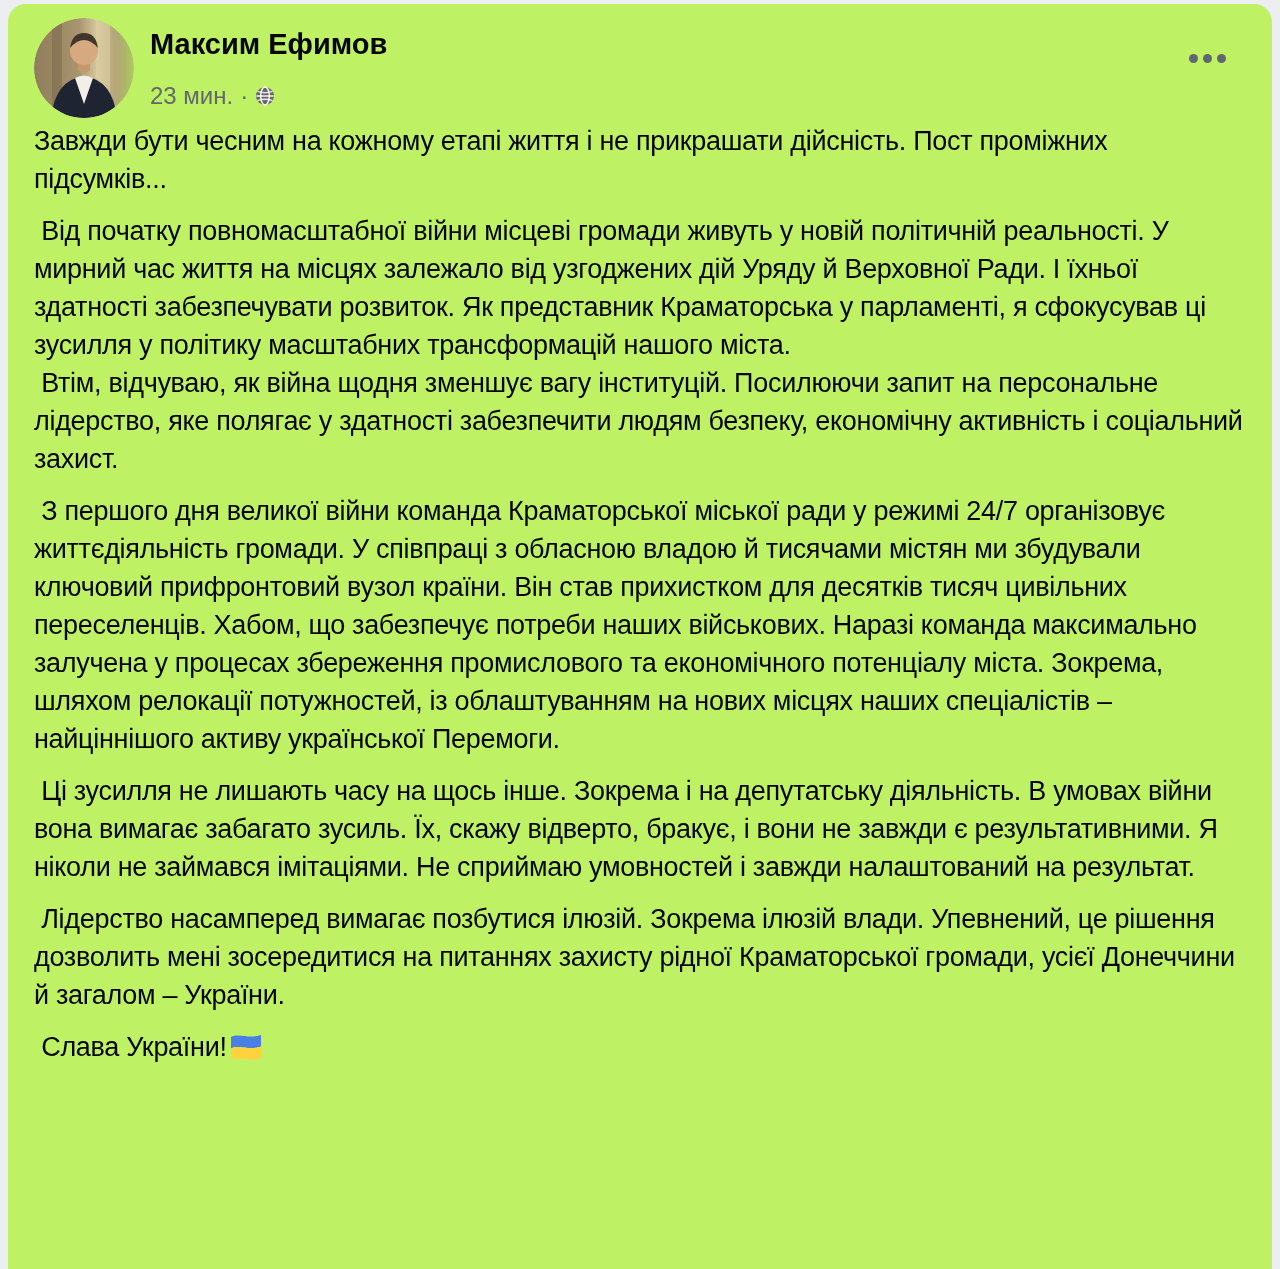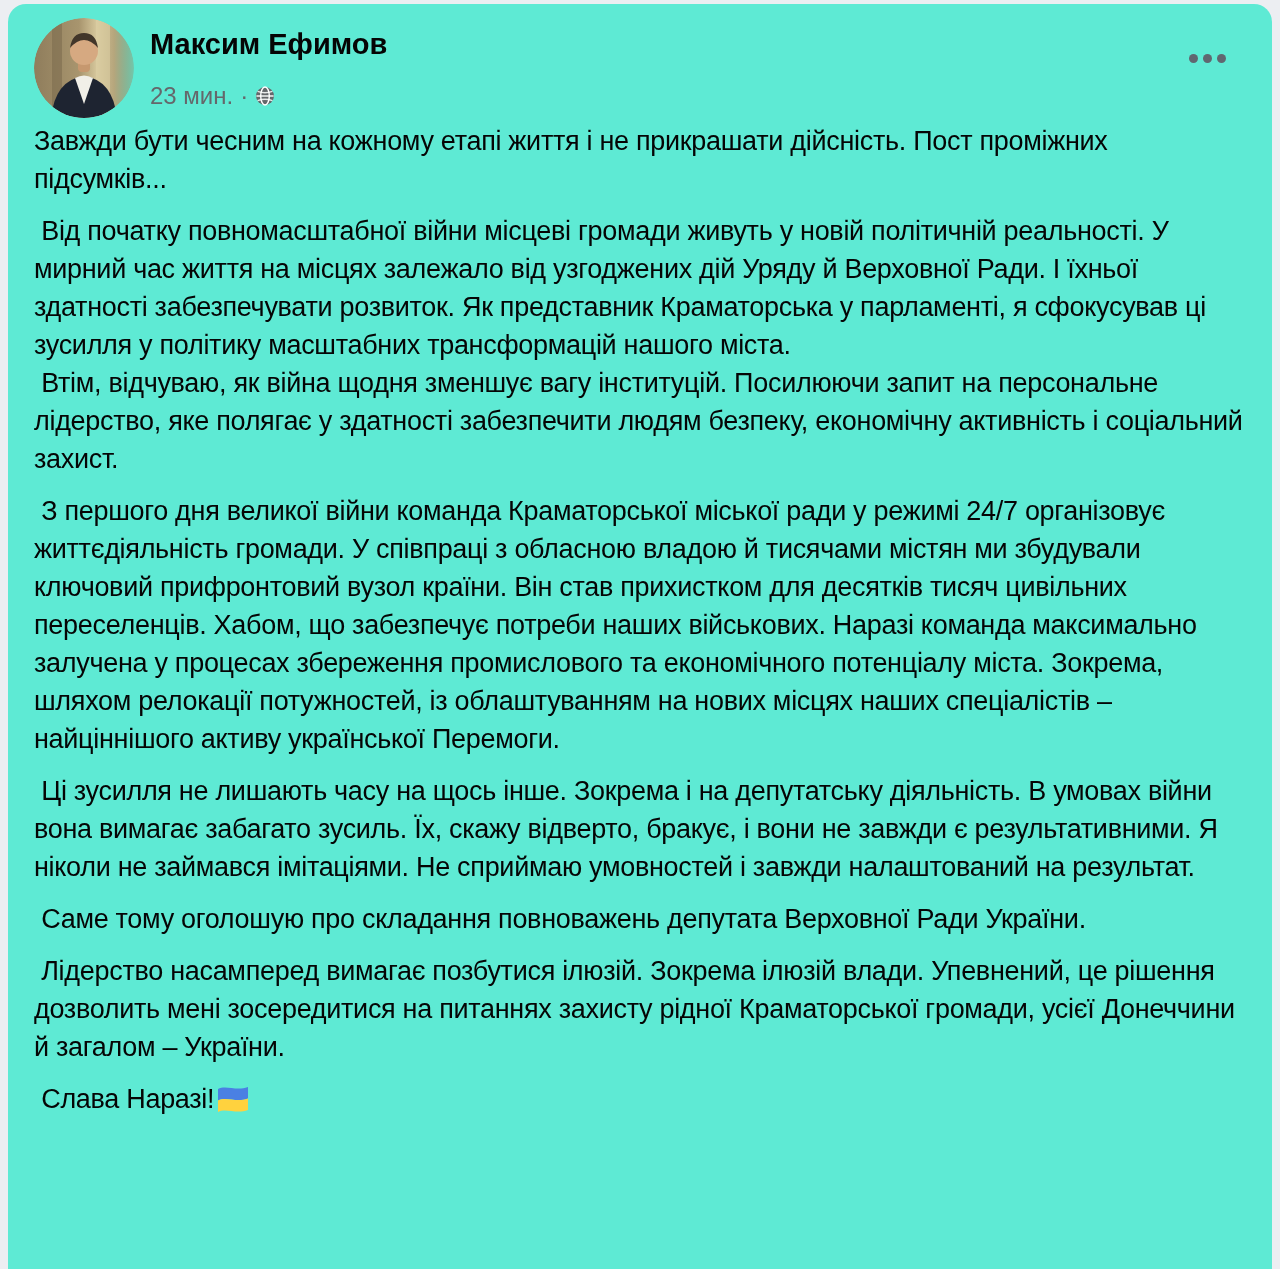--- a/index.html
+++ b/index.html
@@ -7,21 +7,21 @@
     width:1280px;height:1269px;
     background:#eceef2;
     overflow:hidden;
     font-family:"Liberation Sans","DejaVu Sans",sans-serif;
     -webkit-font-smoothing:antialiased;
   }
   .card{
     box-sizing:border-box;
     margin:4px 8px 0 8px;
     min-height:1265px;
-    background:#5eead4;
+    background:#bef264;
     border-radius:18px 18px 0 0;
     padding:0 26px;
     position:relative;
   }
   
   .post-header{
     display:flex;
     align-items:center;
     gap:16px;
     padding-top:14px;
@@ -139,21 +139,20 @@
     <span class="dot"></span>
     <span class="dot"></span>
   </button>
 
   <div class="content">
     <p>Завжди бути чесним на кожному етапі життя і не прикрашати дійсність. Пост проміжних підсумків...</p>
     <p> Від початку повномасштабної війни місцеві громади живуть у новій політичній реальності. У мирний час життя на місцях залежало від узгоджених дій Уряду й Верховної Ради. І їхньої здатності забезпечувати розвиток. Як представник Краматорська у парламенті, я сфокусував ці зусилля у політику масштабних трансформацій нашого міста.
  Втім, відчуваю, як війна щодня зменшує вагу інституцій. Посилюючи запит на персональне лідерство, яке полягає у здатності забезпечити людям безпеку, економічну активність і соціальний захист.</p>
     <p> З першого дня великої війни команда Краматорської міської ради у режимі 24/7 організовує життєдіяльність громади. У співпраці з обласною владою й тисячами містян ми збудували ключовий прифронтовий вузол країни. Він став прихистком для десятків тисяч цивільних переселенців. Хабом, що забезпечує потреби наших військових. Наразі команда максимально залучена у процесах збереження промислового та економічного потенціалу міста. Зокрема, шляхом релокації потужностей, із облаштуванням на нових місцях наших спеціалістів – найціннішого активу української Перемоги.</p>
     <p> Ці зусилля не лишають часу на щось інше. Зокрема і на депутатську діяльність. В умовах війни вона вимагає забагато зусиль. Їх, скажу відверто, бракує, і вони не завжди є результативними. Я ніколи не займався імітаціями. Не сприймаю умовностей і завжди налаштований на результат.</p>
-    <p> Саме тому оголошую про складання повноважень депутата Верховної Ради України.</p>
     <p> Лідерство насамперед вимагає позбутися ілюзій. Зокрема ілюзій влади. Упевнений, це рішення дозволить мені зосередитися на питаннях захисту рідної Краматорської громади, усієї Донеччини й загалом – України.</p>
-    <p><span> Слава Наразі!</span><span class="flag"><svg viewBox="0 0 34 30">
+    <p><span> Слава України!</span><span class="flag"><svg viewBox="0 0 34 30">
         <path d="M2 6 C10 1.5 20 8.5 32 4 L32 15.5 C20 20 10 13 2 17.5 Z" fill="#4a80e3"></path>
         <path d="M2 17.5 C10 13 20 20 32 15.5 L32 27 C20 31.5 10 24.5 2 29 Z" fill="#ffd23e"></path>
       </svg></span></p>
   </div>
 
 </article>
 
 </body></html>

